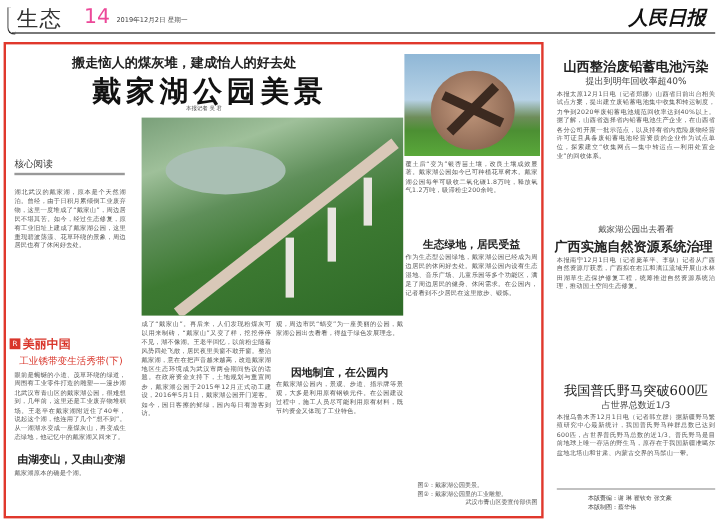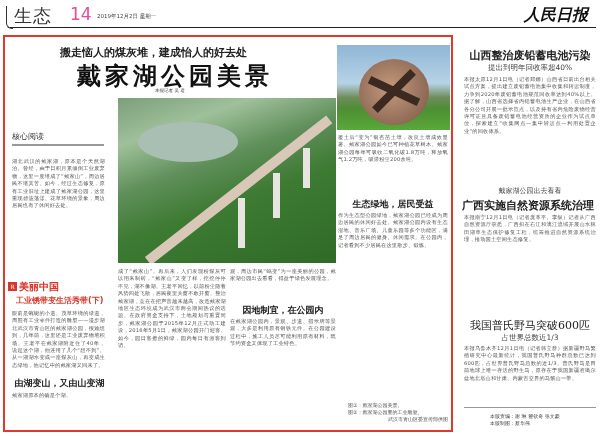--- a/index.html
+++ b/index.html
@@ -23,21 +23,21 @@
   .photo2{left:118px;top:98px;width:218px;height:165px;overflow:hidden;background:linear-gradient(160deg,#7aa07a 0%,#9fc09a 20%,#5f8f5a 40%,#3d7a32 60%,#2f6b28 100%);}
   .lake{position:absolute;left:20px;top:24px;width:100px;height:40px;border-radius:50%;background:#a9bfb3;}
   .bridge{position:absolute;left:30px;top:60px;width:230px;height:10px;background:#d9c8b8;transform:rotate(-38deg);transform-origin:left center;top:158px;}
   .pier{position:absolute;width:7px;background:#e8e4df;}
   .core-title{left:12px;top:131px;font-size:8px;color:#333;}
   .core-rule{left:12px;top:144px;width:92px;height:2px;background:#999;}
   .body-text{font-size:5.2px;line-height:7.4px;color:#555;text-align:justify;letter-spacing:0.2px;}
   .col1a{left:12px;top:158px;width:93px;}
   .series-badge{left:8px;top:282px;width:9px;height:9px;background:#d9362b;color:#fff;font-size:6px;text-align:center;line-height:9px;}
   .series-title{left:19px;top:280px;font-size:10px;font-weight:bold;color:#d9362b;text-align:right;}
-  .series-sub{left:16px;top:295px;font-size:8px;color:#d9362b;font-weight:bold;}
+  .series-sub{left:16px;top:295px;font-size:8px;color:#d9362b;}
   .col1b{left:12px;top:310px;width:93px;}
   .subhead{font-size:9px;font-weight:bold;color:#222;text-align:center;}
   .sh1{left:12px;top:377px;width:95px;}
   .col1c{left:12px;top:392px;width:93px;}
   .col2{left:118px;top:268px;width:108px;}
   .col3a{left:230px;top:268px;width:106px;}
   .sh2{left:230px;top:304px;width:106px;}
   .col3b{left:230px;top:318px;width:106px;}
   .col4a{left:338px;top:134px;width:110px;}
   .sh3{left:338px;top:198px;width:110px;}

